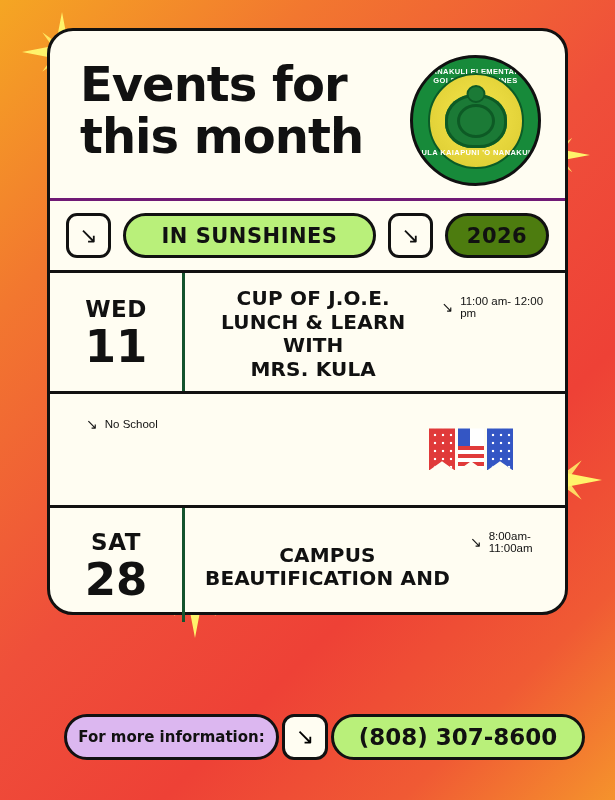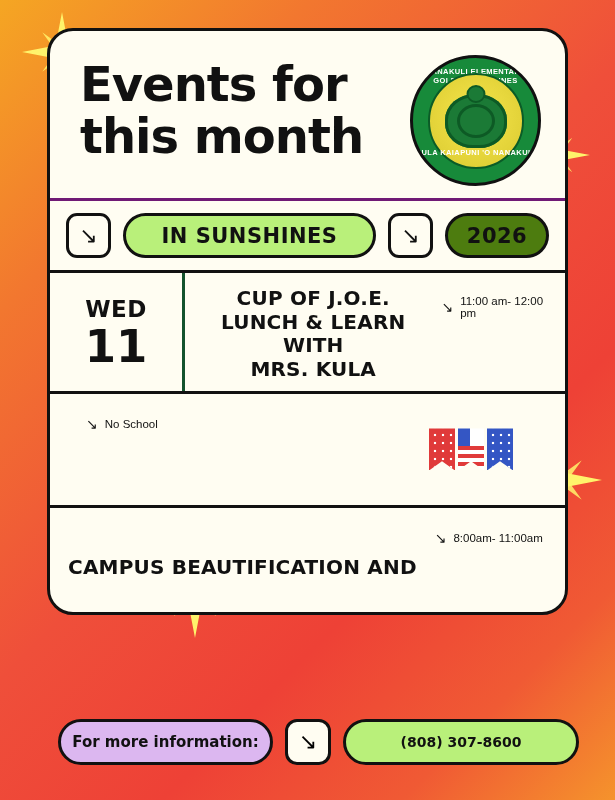--- a/index.html
+++ b/index.html
@@ -223,37 +223,37 @@
     background: repeating-linear-gradient(180deg, #e03a3a 0 4px, #fff 4px 8px);
   }
   .flag.mid .canton {
     position:absolute; left:0; top:0; width:12px; height:18px; background:#3456c4;
   }
   .flag.mid { background:#fff; }
 
   
   .footer {
     position: absolute;
-    left: 58px; bottom: 30px;
+    left: 64px; bottom: 30px;
     width: 521px; height: 56px;
-    display: flex; align-items: center; gap: 12px;
+    display: flex; align-items: flex-start; gap: 3px;
     z-index: 5;
   }
   .foot-pill {
     border: 3px solid #111;
     border-radius: 26px;
     height: 46px;
     display: flex; align-items: center; justify-content: center;
     font-family: "DejaVu Sans", sans-serif;
     font-weight: bold;
     font-size: 15px;
     color: #111;
   }
   .foot-info { background: #dcb7f0; width: 215px; flex: none; }
-  .foot-phone { background: #b9f07a; flex: 1; font-size: 14px; }
+  .foot-phone { background: #b9f07a; flex: 1; font-size: 23px; }
   .foot-arrow {
     width: 46px; height: 46px; flex: none;
     border: 3px solid #111; border-radius: 12px;
     background: #fffdf2;
     display:flex; align-items:center; justify-content:center;
     font-size: 22px;
   }
 </style>
 </head>
 <body>
@@ -323,20 +323,24 @@
             </div>
         </div>
         <div class="ev-sub">
           <span class="ar">↘</span>
           <span>No School</span>
         </div>
       </div>
     </div>
 
     <div class="event">
+      <div class="ev-date">
+        <div class="ev-dow">SAT</div>
+        <div class="ev-num">28</div>
+      </div>
       <div class="ev-body">
         <div class="ev-title">
           <div>CAMPUS BEAUTIFICATION AND</div>
         </div>
         <div class="ev-sub">
           <span class="ar">↘</span>
           <span>8:00am- 11:00am</span>
         </div>
       </div>
     </div>

